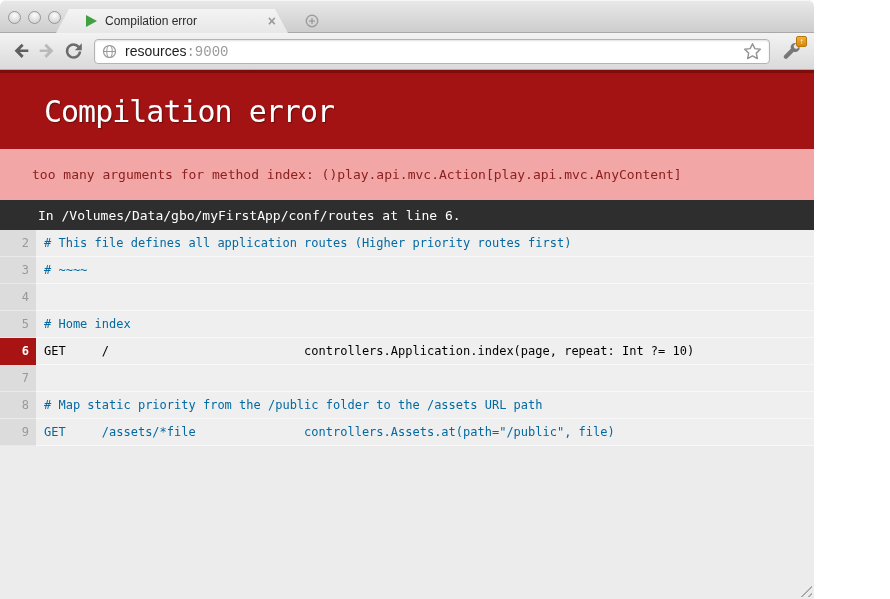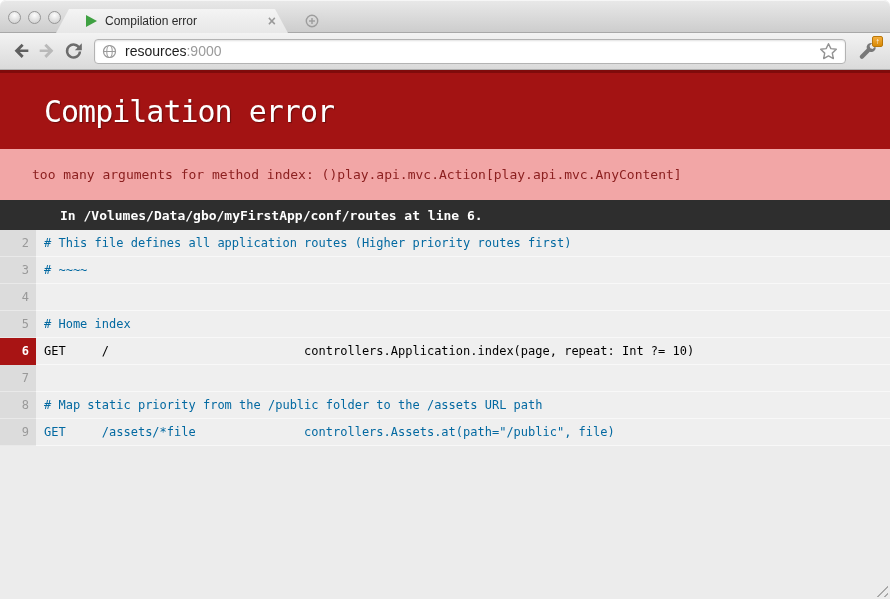--- a/index.html
+++ b/index.html
@@ -1,18 +1,18 @@
 <!DOCTYPE html>
 <html><head>
 <meta charset="utf-8">
 <style>
   * { margin:0; padding:0; box-sizing:border-box; }
   html,body { width:890px; height:599px; background:#fff; font-family:"Liberation Sans", sans-serif; overflow:hidden; }
 
-  .window { position:relative; width:890px; height:599px; border-radius:6px 6px 0 0; overflow:hidden; background:#ececec; }
+  .window { position:relative; width:814px; height:599px; border-radius:6px 6px 0 0; overflow:hidden; background:#ececec; }
 
   
   .titlebar { position:relative; height:33px; background:linear-gradient(#e9e9e9,#cdcdcd); border-bottom:1px solid #a8a8a8; border-radius:6px 6px 0 0; box-shadow:inset 0 1px 0 #f6f6f6; }
   .traffic-lights { position:absolute; top:11px; left:8px; display:flex; gap:7px; }
   .traffic-light { width:13px; height:13px; border-radius:50%; border:1px solid #979797; background:radial-gradient(circle at 50% 30%, #fdfdfd 0%, #d9d9d9 70%, #c8c8c8 100%); }
 
   .tab { position:absolute; bottom:-1px; left:56px; width:232px; height:24px; display:flex; align-items:center; padding:0 12px 0 30px;
          background:linear-gradient(#f4f4f4,#e7e7e7); clip-path:polygon(0 100%, 13px 0, calc(100% - 13px) 0, 100% 100%);
          filter:drop-shadow(0 0 1px rgba(0,0,0,.4)); z-index:3; }
   .tab-favicon { width:0; height:0; border-left:11px solid #3fa142; border-top:6px solid transparent; border-bottom:6px solid transparent; margin-right:8px; flex:none; }
@@ -21,31 +21,31 @@
 
   .new-tab { position:absolute; bottom:2px; left:294px; width:36px; height:18px; display:flex; align-items:center; justify-content:center;
              background:linear-gradient(#dedede,#cfcfcf); clip-path:polygon(0 100%, 9px 0, calc(100% - 9px) 0, 100% 100%);
              filter:drop-shadow(0 0 1px rgba(0,0,0,.35)); z-index:2; }
 
   
   .toolbar { position:relative; height:37px; background:linear-gradient(#f3f3f3,#dadada); border-bottom:1px solid #b0b0b0; display:flex; align-items:center; padding:0 8px; }
   .nav-btn { width:26px; height:26px; display:flex; align-items:center; justify-content:center; flex:none; }
   .omnibox { flex:1; height:25px; margin:0 8px; background:#fff; border:1px solid #b3b3b3; border-radius:4px; display:flex; align-items:center; padding:0 7px; box-shadow:inset 0 1px 2px rgba(0,0,0,.12); }
   .url-text { margin-left:8px; font-size:14px; color:#1d1d1d; }
-  .url-port { color:#9a9a9a; }
+  .url-port { color:#9a9a9a;font-family:Liberation Mono, monospace; }
   .omni-spacer { flex:1; }
   .wrench-wrap { position:relative; width:28px; height:26px; flex:none; display:flex; align-items:center; justify-content:center; }
   .update-badge { position:absolute; top:-2px; right:-1px; width:11px; height:11px; border-radius:2px; background:linear-gradient(#f4ae3d,#d88a06); border:1px solid #b97708; color:#fff; font-size:8px; line-height:9px; text-align:center; font-weight:bold; }
 
   
   .page { position:relative; height:529px; background:#ececec; font-family:"DejaVu Sans Mono", monospace; }
   .error-header { height:79px; background:#a31313; border-top:3px solid #7f0b0b; display:flex; align-items:center; padding-left:44px; }
   .error-header h1 { font-size:30px; font-weight:normal; color:#fff; font-family:"DejaVu Sans Mono", monospace; text-shadow:1px 1px 1px rgba(0,0,0,.35); letter-spacing:-1px; }
   .error-message { height:51px; background:#f2a6a6; display:flex; align-items:center; padding-left:32px; font-size:13px; color:#8c2020; }
-  .error-location { height:30px; background:#2e2e2e; display:flex; align-items:center; padding-left:60px; font-size:13px; font-weight:bold; color:#fff; }
+  .error-location { height:30px; background:#2e2e2e; display:flex; align-items:center; padding-left:38px; font-size:13px; font-weight:normal; color:#fff; }
 
   .code-listing { font-size:12px; }
   .code-row { display:flex; height:27px; }
   .lineno { width:36px; flex:none; background:#dcdcdc; border-bottom:1px solid #e9e9e9; color:#999; text-align:right; padding-right:7px; line-height:26px; }
   .linecode { flex:1; background:#efefef; border-bottom:1px solid #f8f8f8; color:#0369a1; white-space:pre; padding-left:8px; line-height:26px; overflow:hidden; }
   .code-row.error .lineno { background:#a81414; color:#fff; font-weight:bold; border-bottom-color:#a81414; }
   .code-row.error .linecode { color:#000000; }
 
   .resize-grip { position:absolute; right:2px; bottom:2px; width:15px; height:15px;
     background:repeating-linear-gradient(-45deg, rgba(0,0,0,0) 0 2px, #a9a9a9 2px 3px, rgba(0,0,0,0) 3px 5px);

